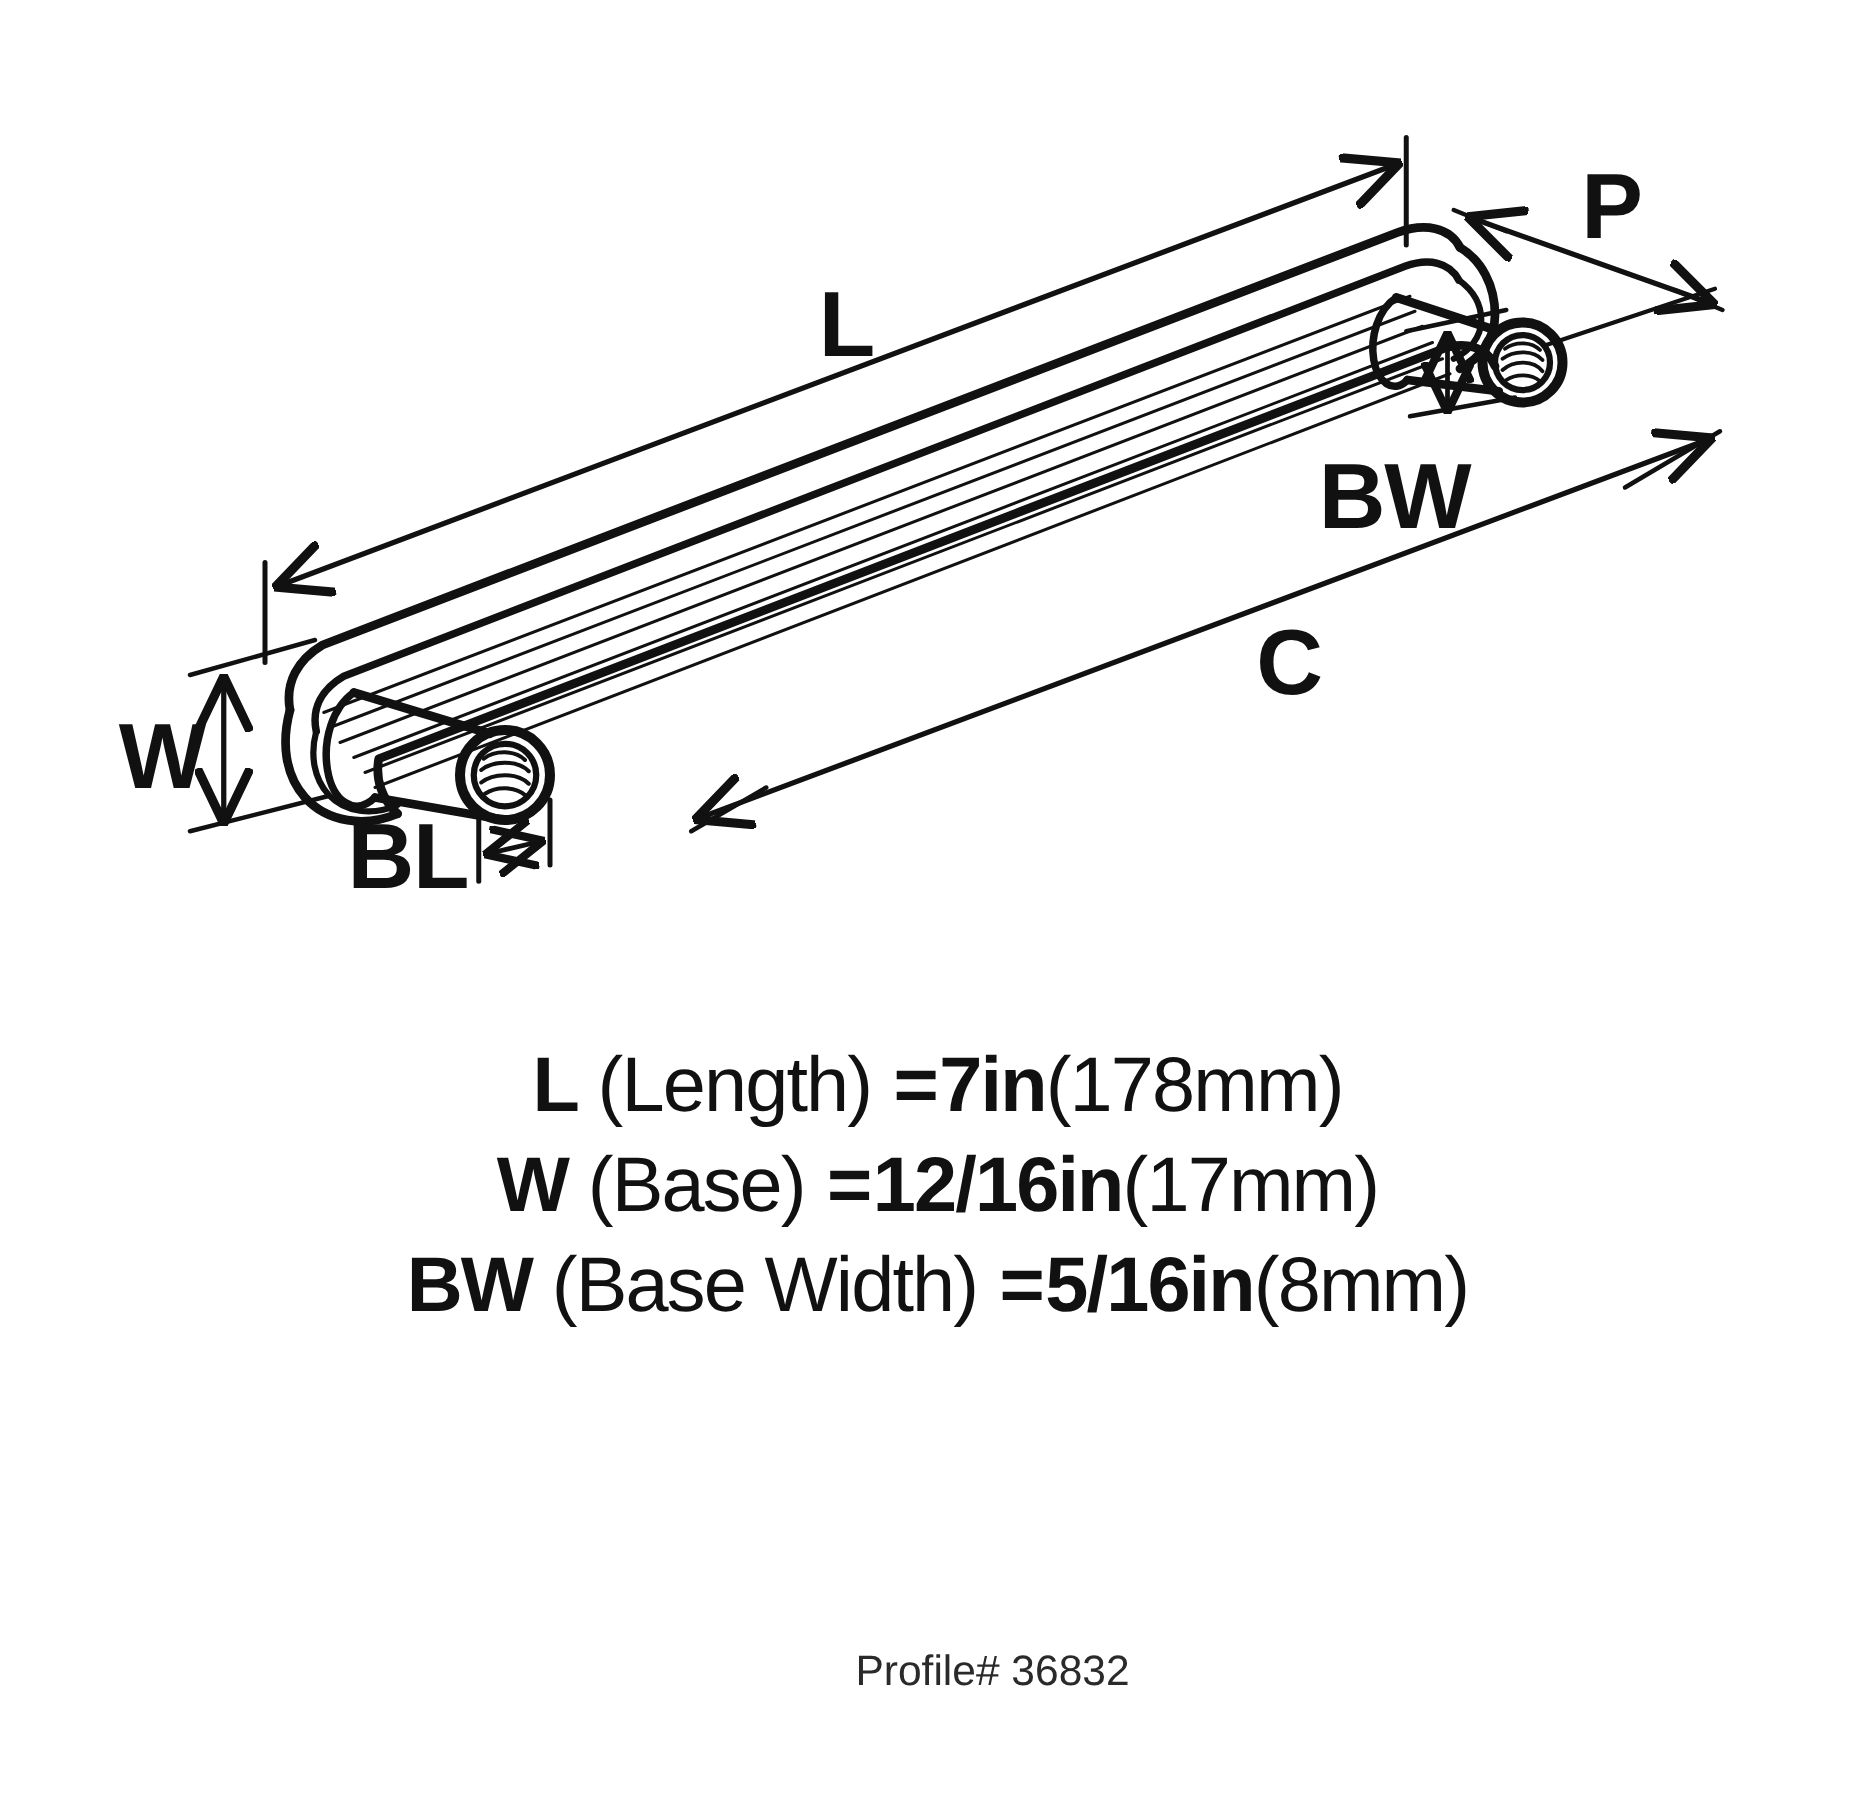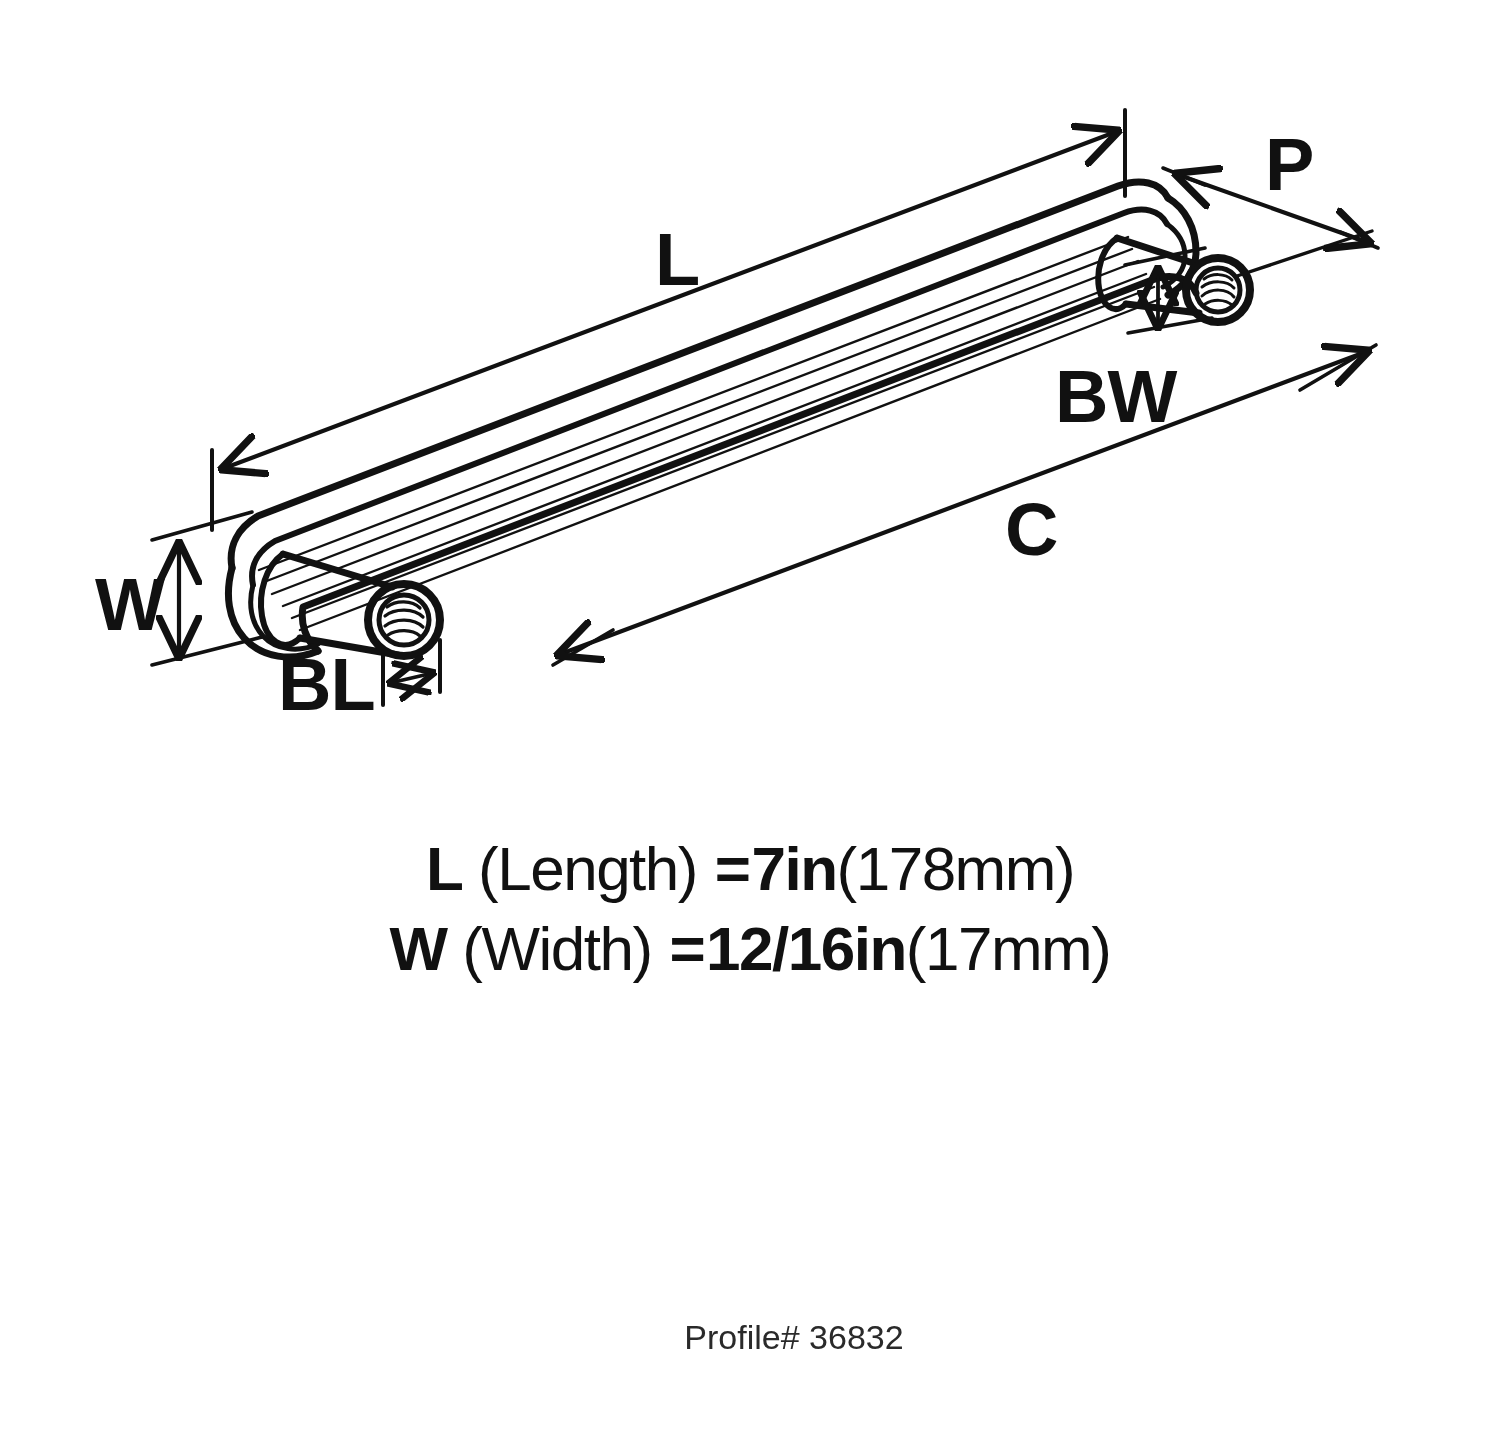--- a/index.html
+++ b/index.html
@@ -233,24 +233,29 @@
   <div id="spec-list">
 
     <div class="spec-row">
       <span class="spec-label"><span class="spec-key">L</span>
         <span>(Length)</span>
         <span class="spec-eq">=</span></span><span class="spec-value"><span>7in</span><span class="mm">(178mm)</span></span>
     </div>
 
     <div class="spec-row">
       <span class="spec-label"><span class="spec-key">W</span>
-        <span>(Width)</span>
+        <span>(Base)</span>
         <span class="spec-eq">=</span></span><span class="spec-value"><span>12/16in</span><span class="mm">(17mm)</span></span>
     </div>
 
 
 
 
+    <div class="spec-row">
+      <span class="spec-label"><span class="spec-key">BW</span>
+        <span>(Base Width)</span>
+        <span class="spec-eq">=</span></span><span class="spec-value"><span>5/16in</span><span class="mm">(8mm)</span></span>
+    </div>
   </div>
 
   <div id="profile-line">Profile# 36832</div>
 
 </div>
 
 </body></html>

